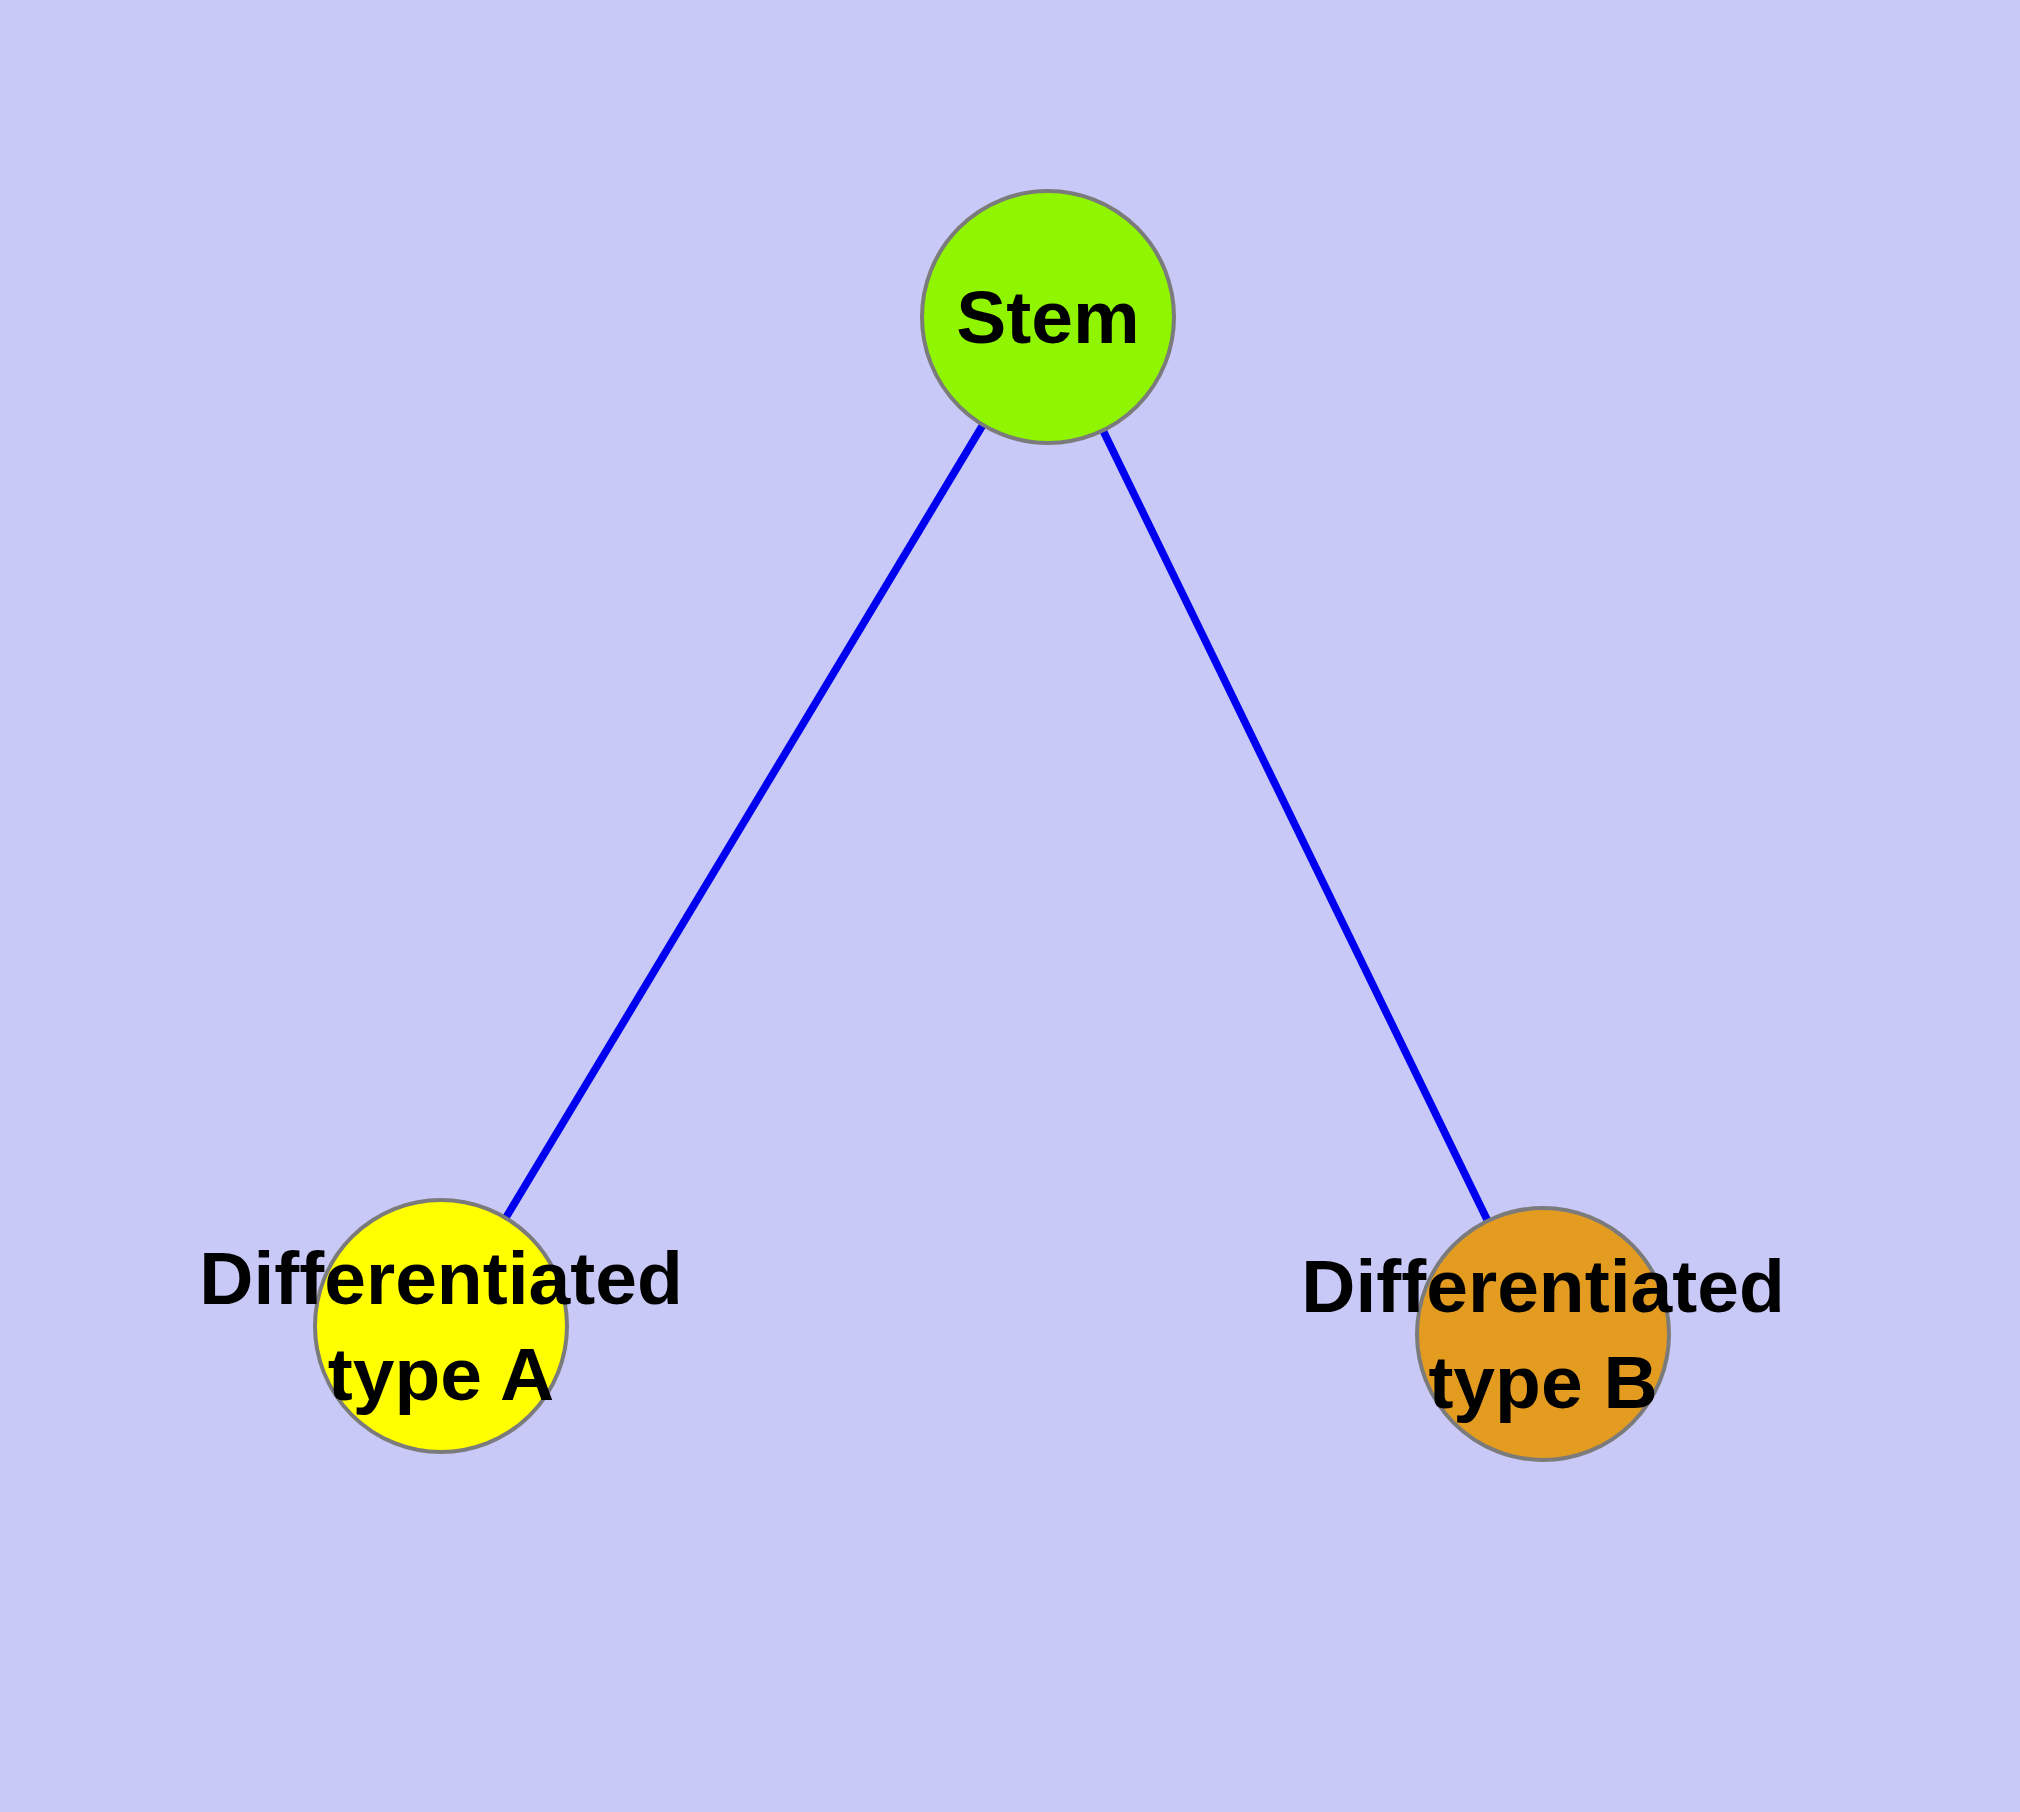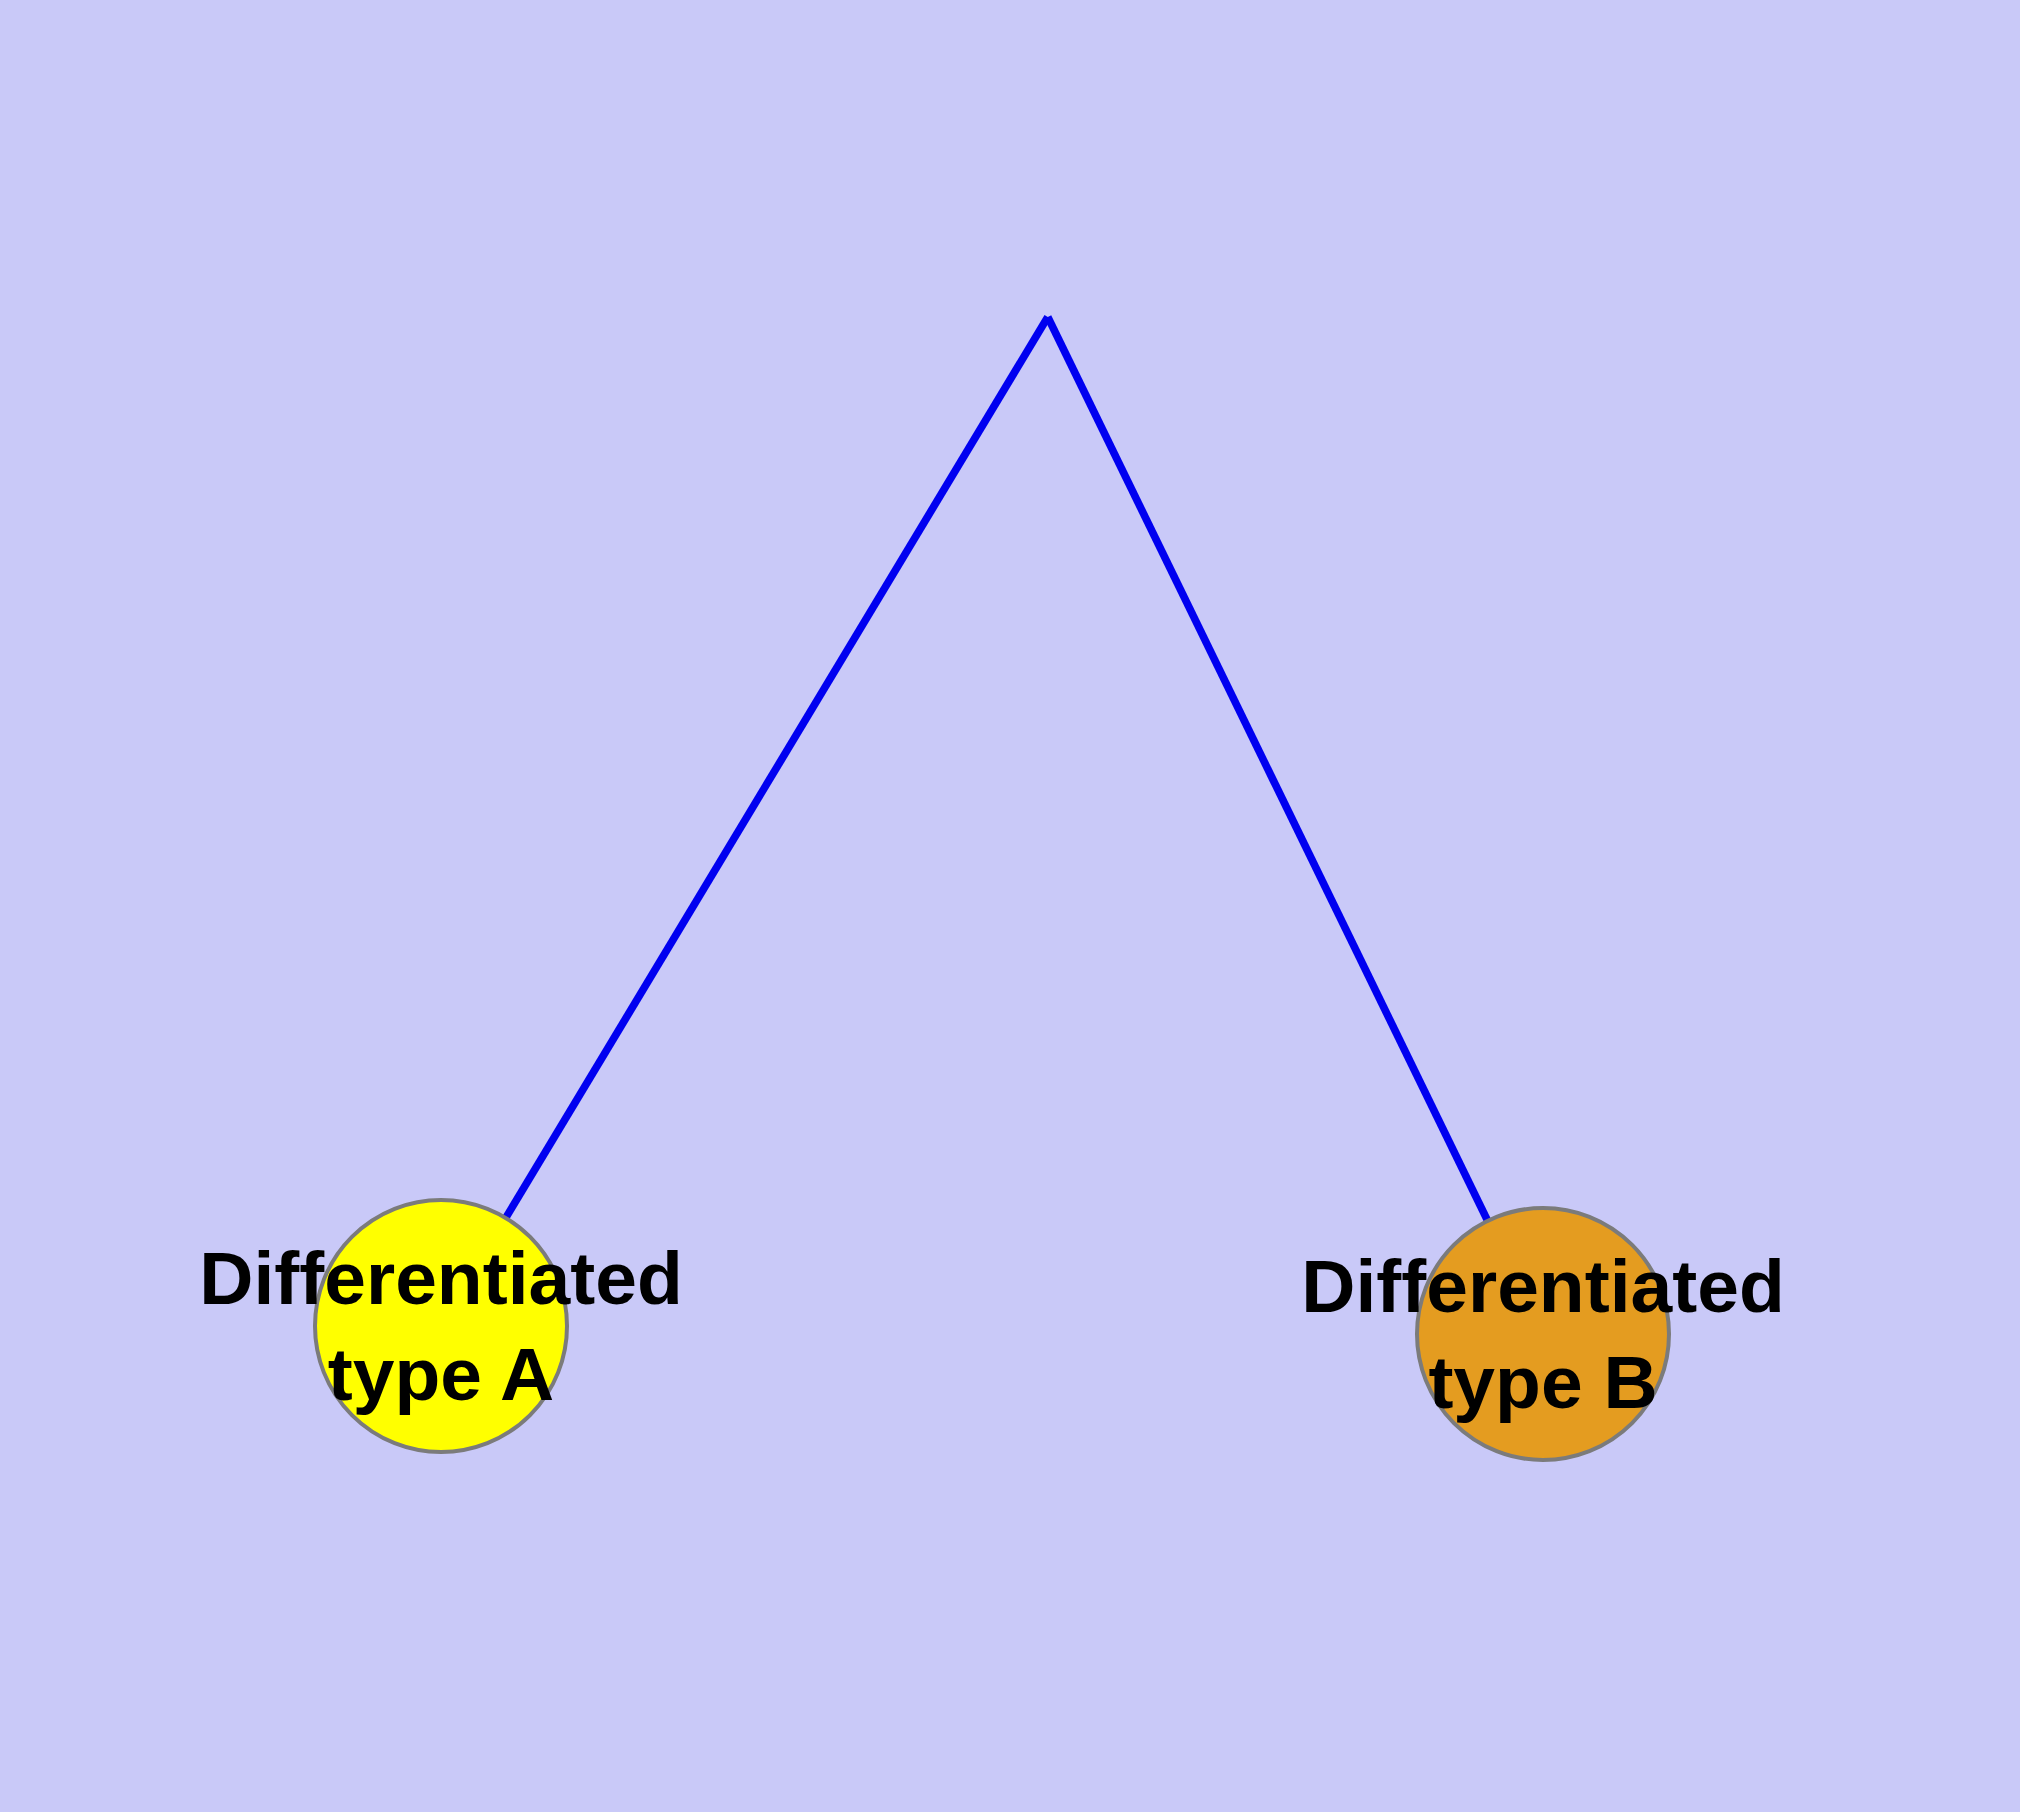--- a/index.html
+++ b/index.html
@@ -55,20 +55,23 @@
 </head>
 <body>
 
 <div class="canvas" style="background-color: rgb(201, 201, 248);">
 
   <svg class="edges-layer" viewBox="0 0 2384 2138">
     <line class="edge" x1="1236" y1="374" x2="520" y2="1564" style="stroke: rgb(0, 0, 240);"></line>
     <line class="edge" x1="1236" y1="374" x2="1820" y2="1574" style="stroke: rgb(0, 0, 240);"></line>
   </svg>
 
+  <div class="node node-stem" style="background-color: rgb(143, 245, 0); border-color: rgb(123, 123, 123);">
+    <div class="node-label" style="color: rgb(0, 0, 0);">Stem</div>
+  </div>
 
   <div class="node node-typeA" style="background-color: rgb(255, 255, 0); border-color: rgb(123, 123, 123);">
     <div class="node-label" style="color: rgb(0, 0, 0);">Differentiated
 type A</div>
   </div>
 
   <div class="node node-typeB" style="background-color: rgb(228, 156, 32); border-color: rgb(123, 123, 123);">
     <div class="node-label" style="color: rgb(0, 0, 0);">Differentiated
 type B</div>
   </div>

